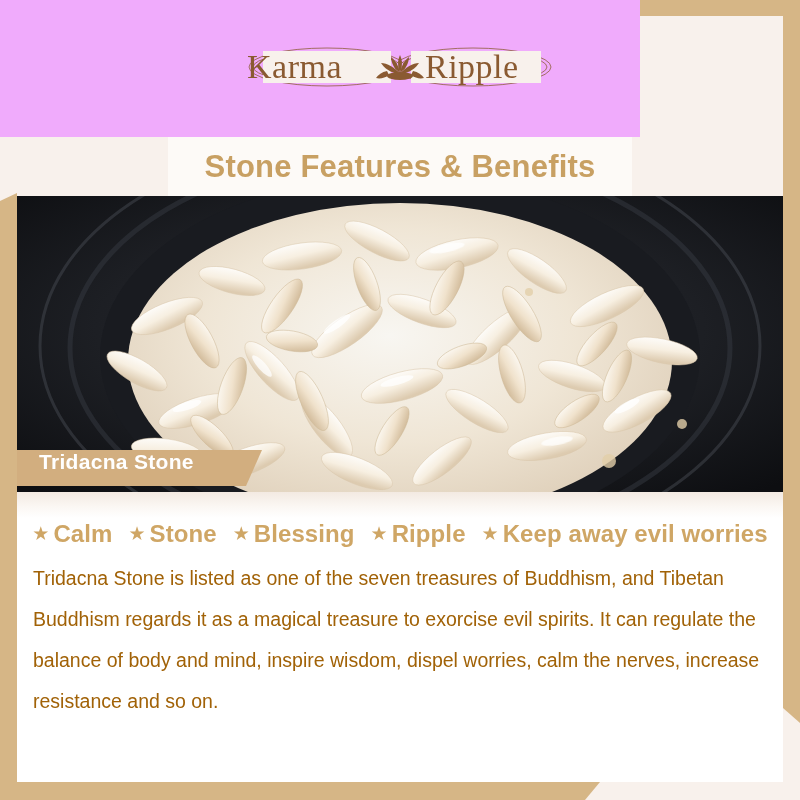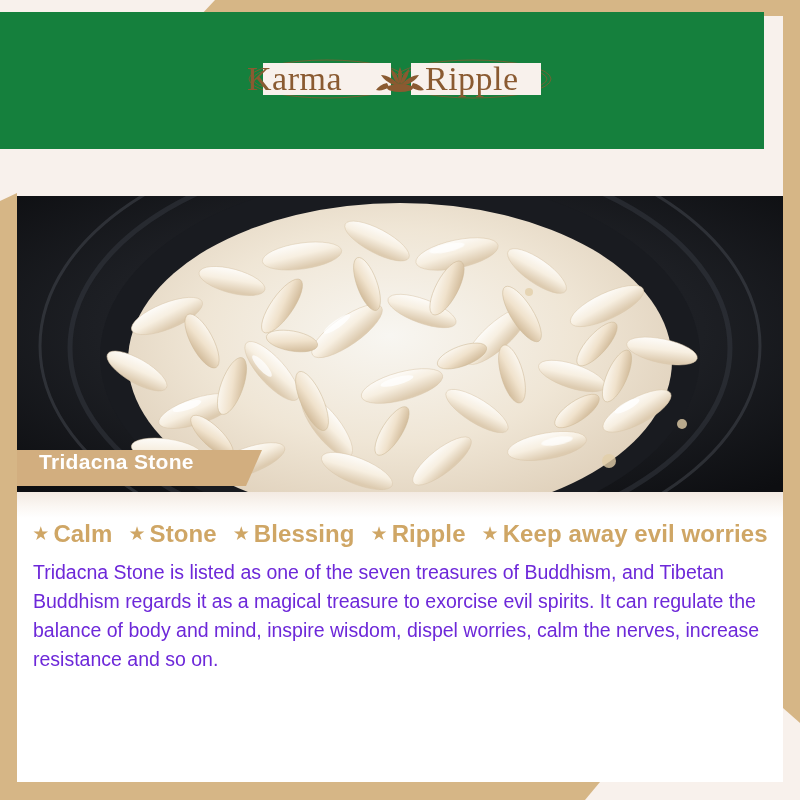--- a/index.html
+++ b/index.html
@@ -34,22 +34,22 @@
     clip-path: polygon(0 8px, 17px 0, 17px 607px, 0 607px);
   }
   .frame-bottom {
     position:absolute; bottom:0; left:0; width:800px; height:18px;
     background:#d6b686;
     clip-path: polygon(0 0, 600px 0, 585px 18px, 0 18px);
   }
 
   
   .header {
-    position:absolute; top:12px; left:0; width:764px; height:137px;
-    background:#15803d;
+    position:absolute; top:0; left:0; width:640px; height:137px;
+    background:#f0abfc;
   }
   .logo-wrap {
     position:absolute; left:0; top:38px; width:800px; height:58px;
     display:flex; align-items:center; justify-content:center;
   }
   .logo-svg { display:block; }
 
   
   .title-banner {
     position:absolute; left:168px; top:137px;
@@ -125,22 +125,22 @@
     font-weight:bold;
     font-size:24px;
     color:#cfa665;
     letter-spacing:0.1px;
   }
 
   .description {
     position:absolute; left:16px; top:66px; width:736px;
     font-family:"Liberation Sans Narrow","Liberation Sans", sans-serif;
     font-size:19.5px;
-    line-height:29px;
-    color:#6d28d9;
+    line-height:41px;
+    color:#a16207;
     text-align:left;
   }
 </style>
 </head>
 <body>
 
 <div id="page">
 
   <div class="frame-top"></div>
   <div class="frame-right"></div>
@@ -169,20 +169,23 @@
           <path d="M152 33 c-5 1 -9 4 -11 7 4 1 9 0 13-3z"></path>
           <path d="M178 33 c5 1 9 4 11 7 -4 1 -9 0 -13-3z"></path>
           <ellipse cx="165" cy="38" rx="13" ry="4"></ellipse>
         </g>
         <text x="12" y="40" font-family="'Liberation Serif', serif" font-size="34" fill="#8a5a31" letter-spacing="0.5">Karma</text>
         <text x="190" y="40" font-family="'Liberation Serif', serif" font-size="34" fill="#8a5a31" letter-spacing="0.5">Ripple</text>
       </svg>
     </div>
   </div>
 
+  <div class="title-banner">
+    <span class="title-text">Stone Features &amp; Benefits</span>
+  </div>
 
   <div class="photo">
     <svg width="766" height="296" viewBox="0 0 766 296">
       <defs>
         <radialGradient id="bowlg" cx="50%" cy="45%" r="72%">
           <stop offset="0%" stop-color="#2b2e34"></stop>
           <stop offset="55%" stop-color="#1d1f24"></stop>
           <stop offset="100%" stop-color="#0d0e11"></stop>
         </radialGradient>
         <radialGradient id="pileg" cx="48%" cy="42%" r="62%">

